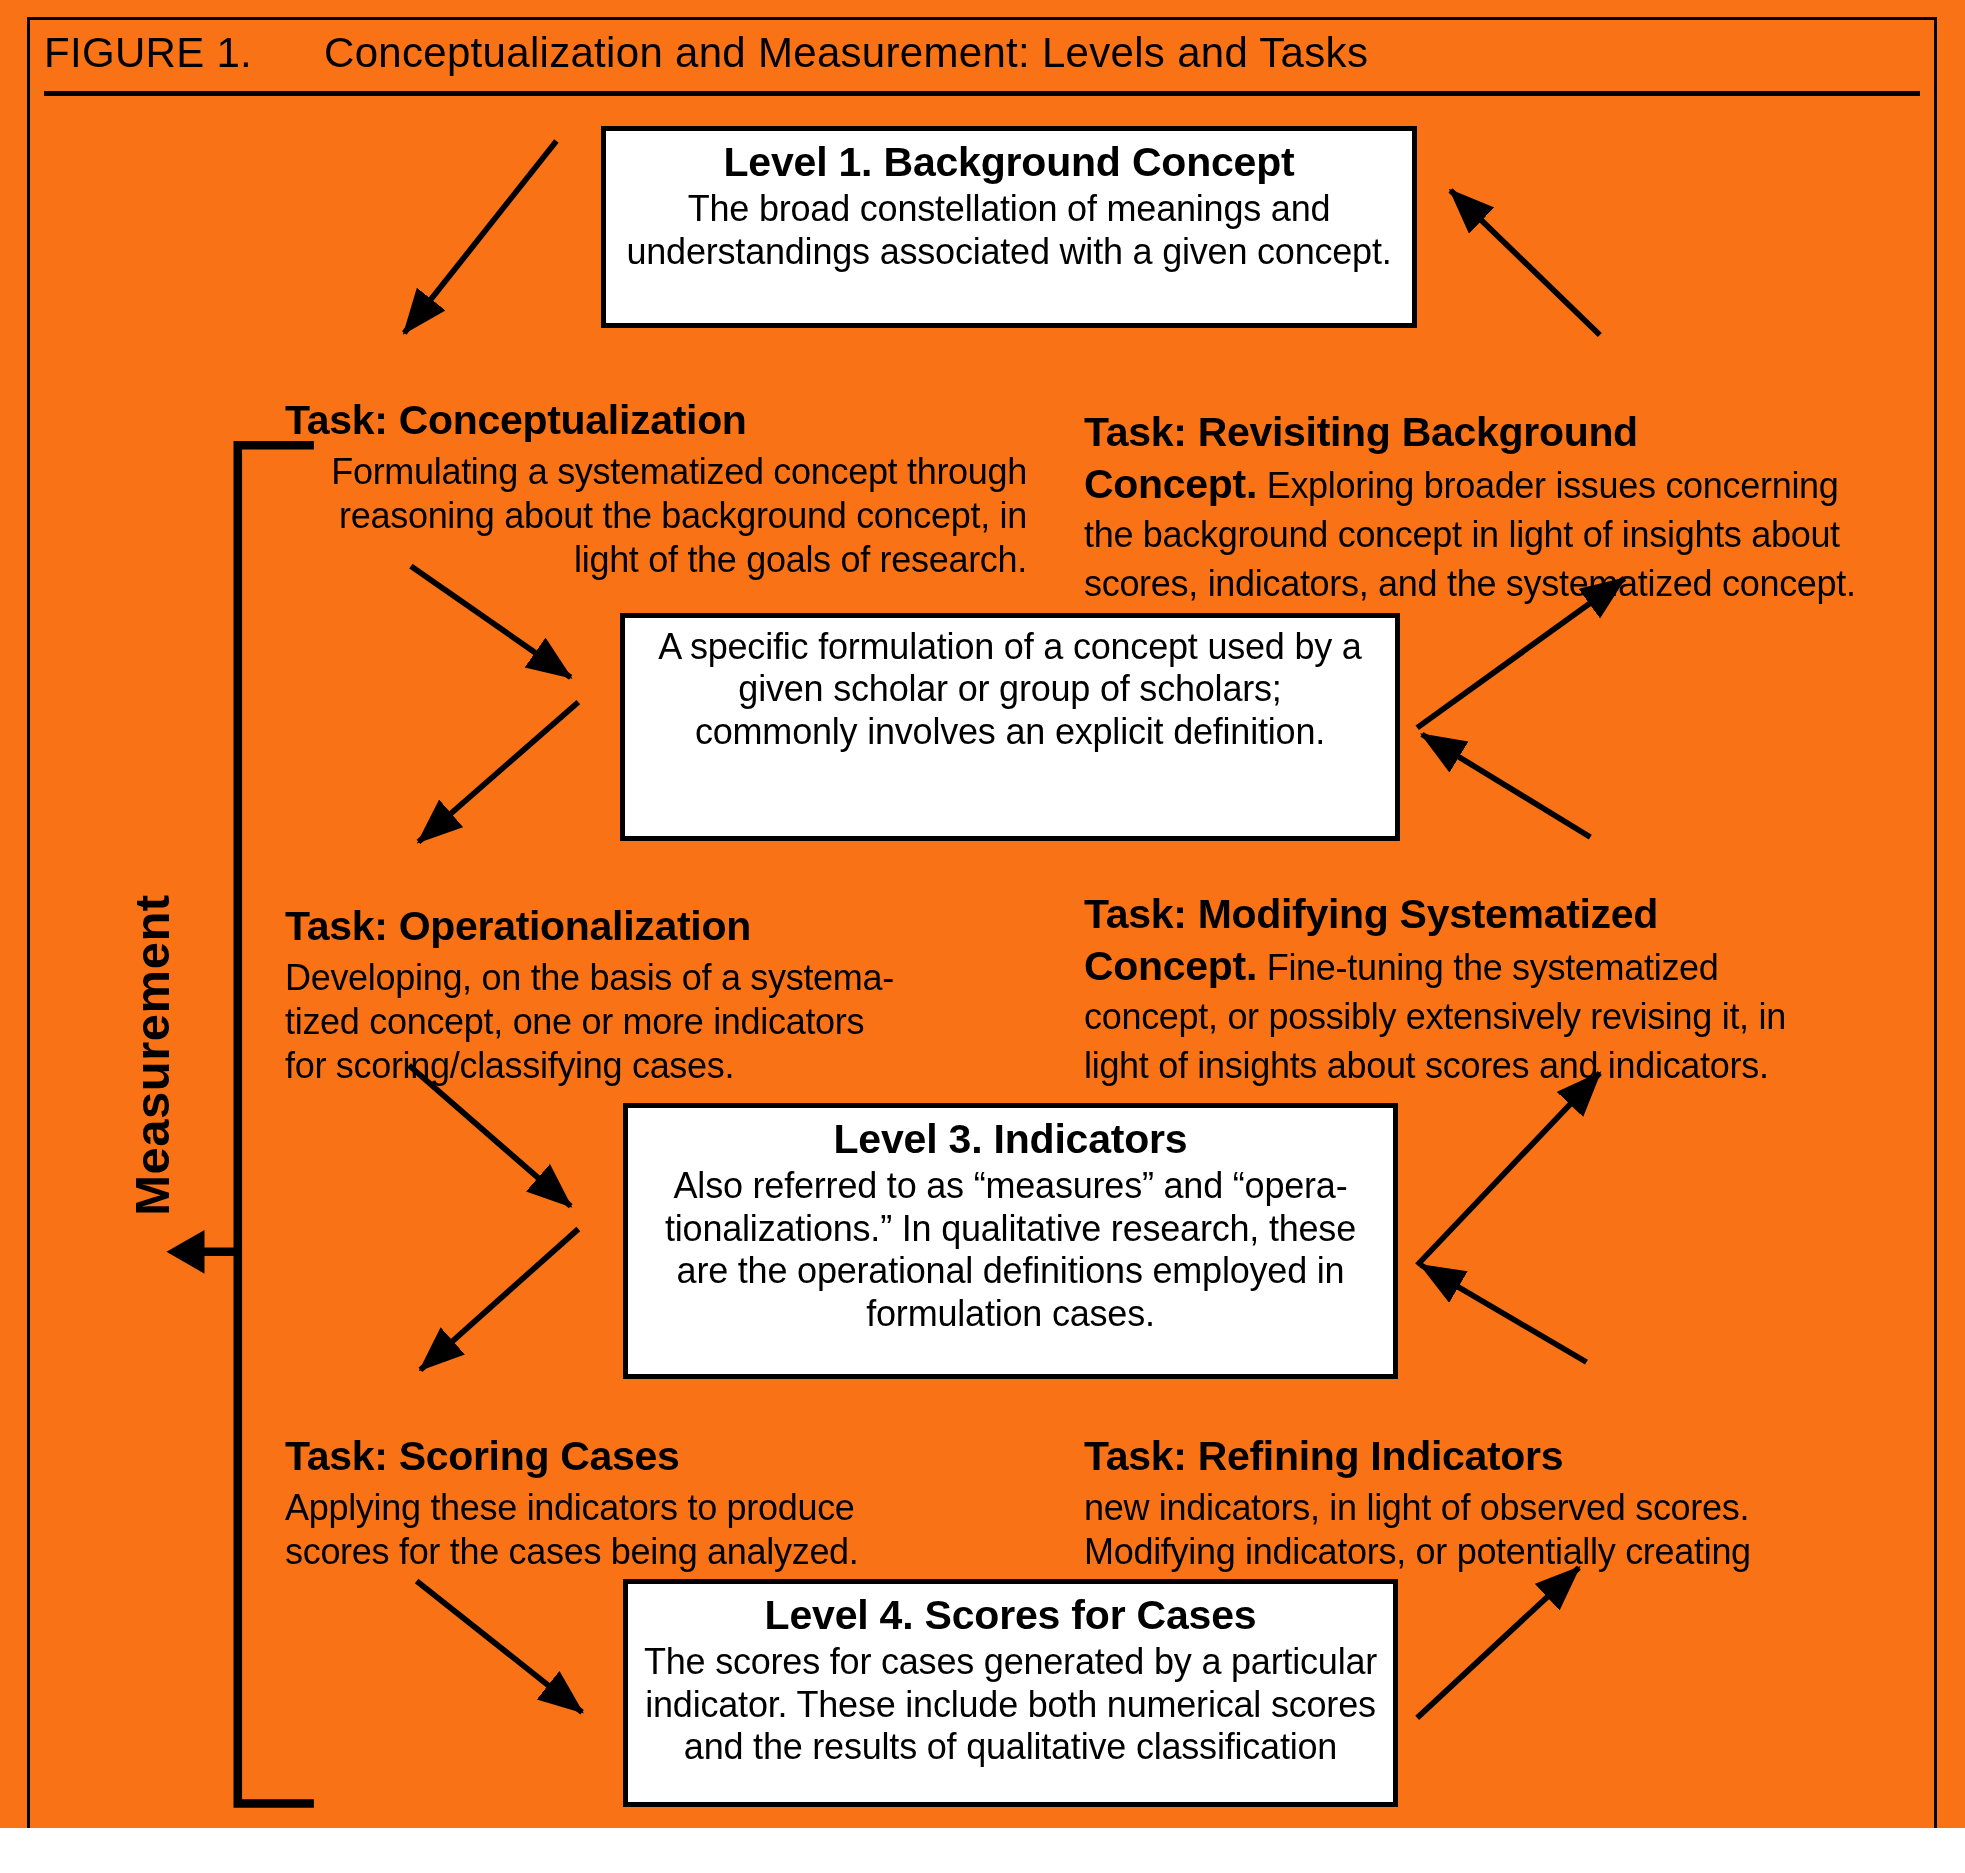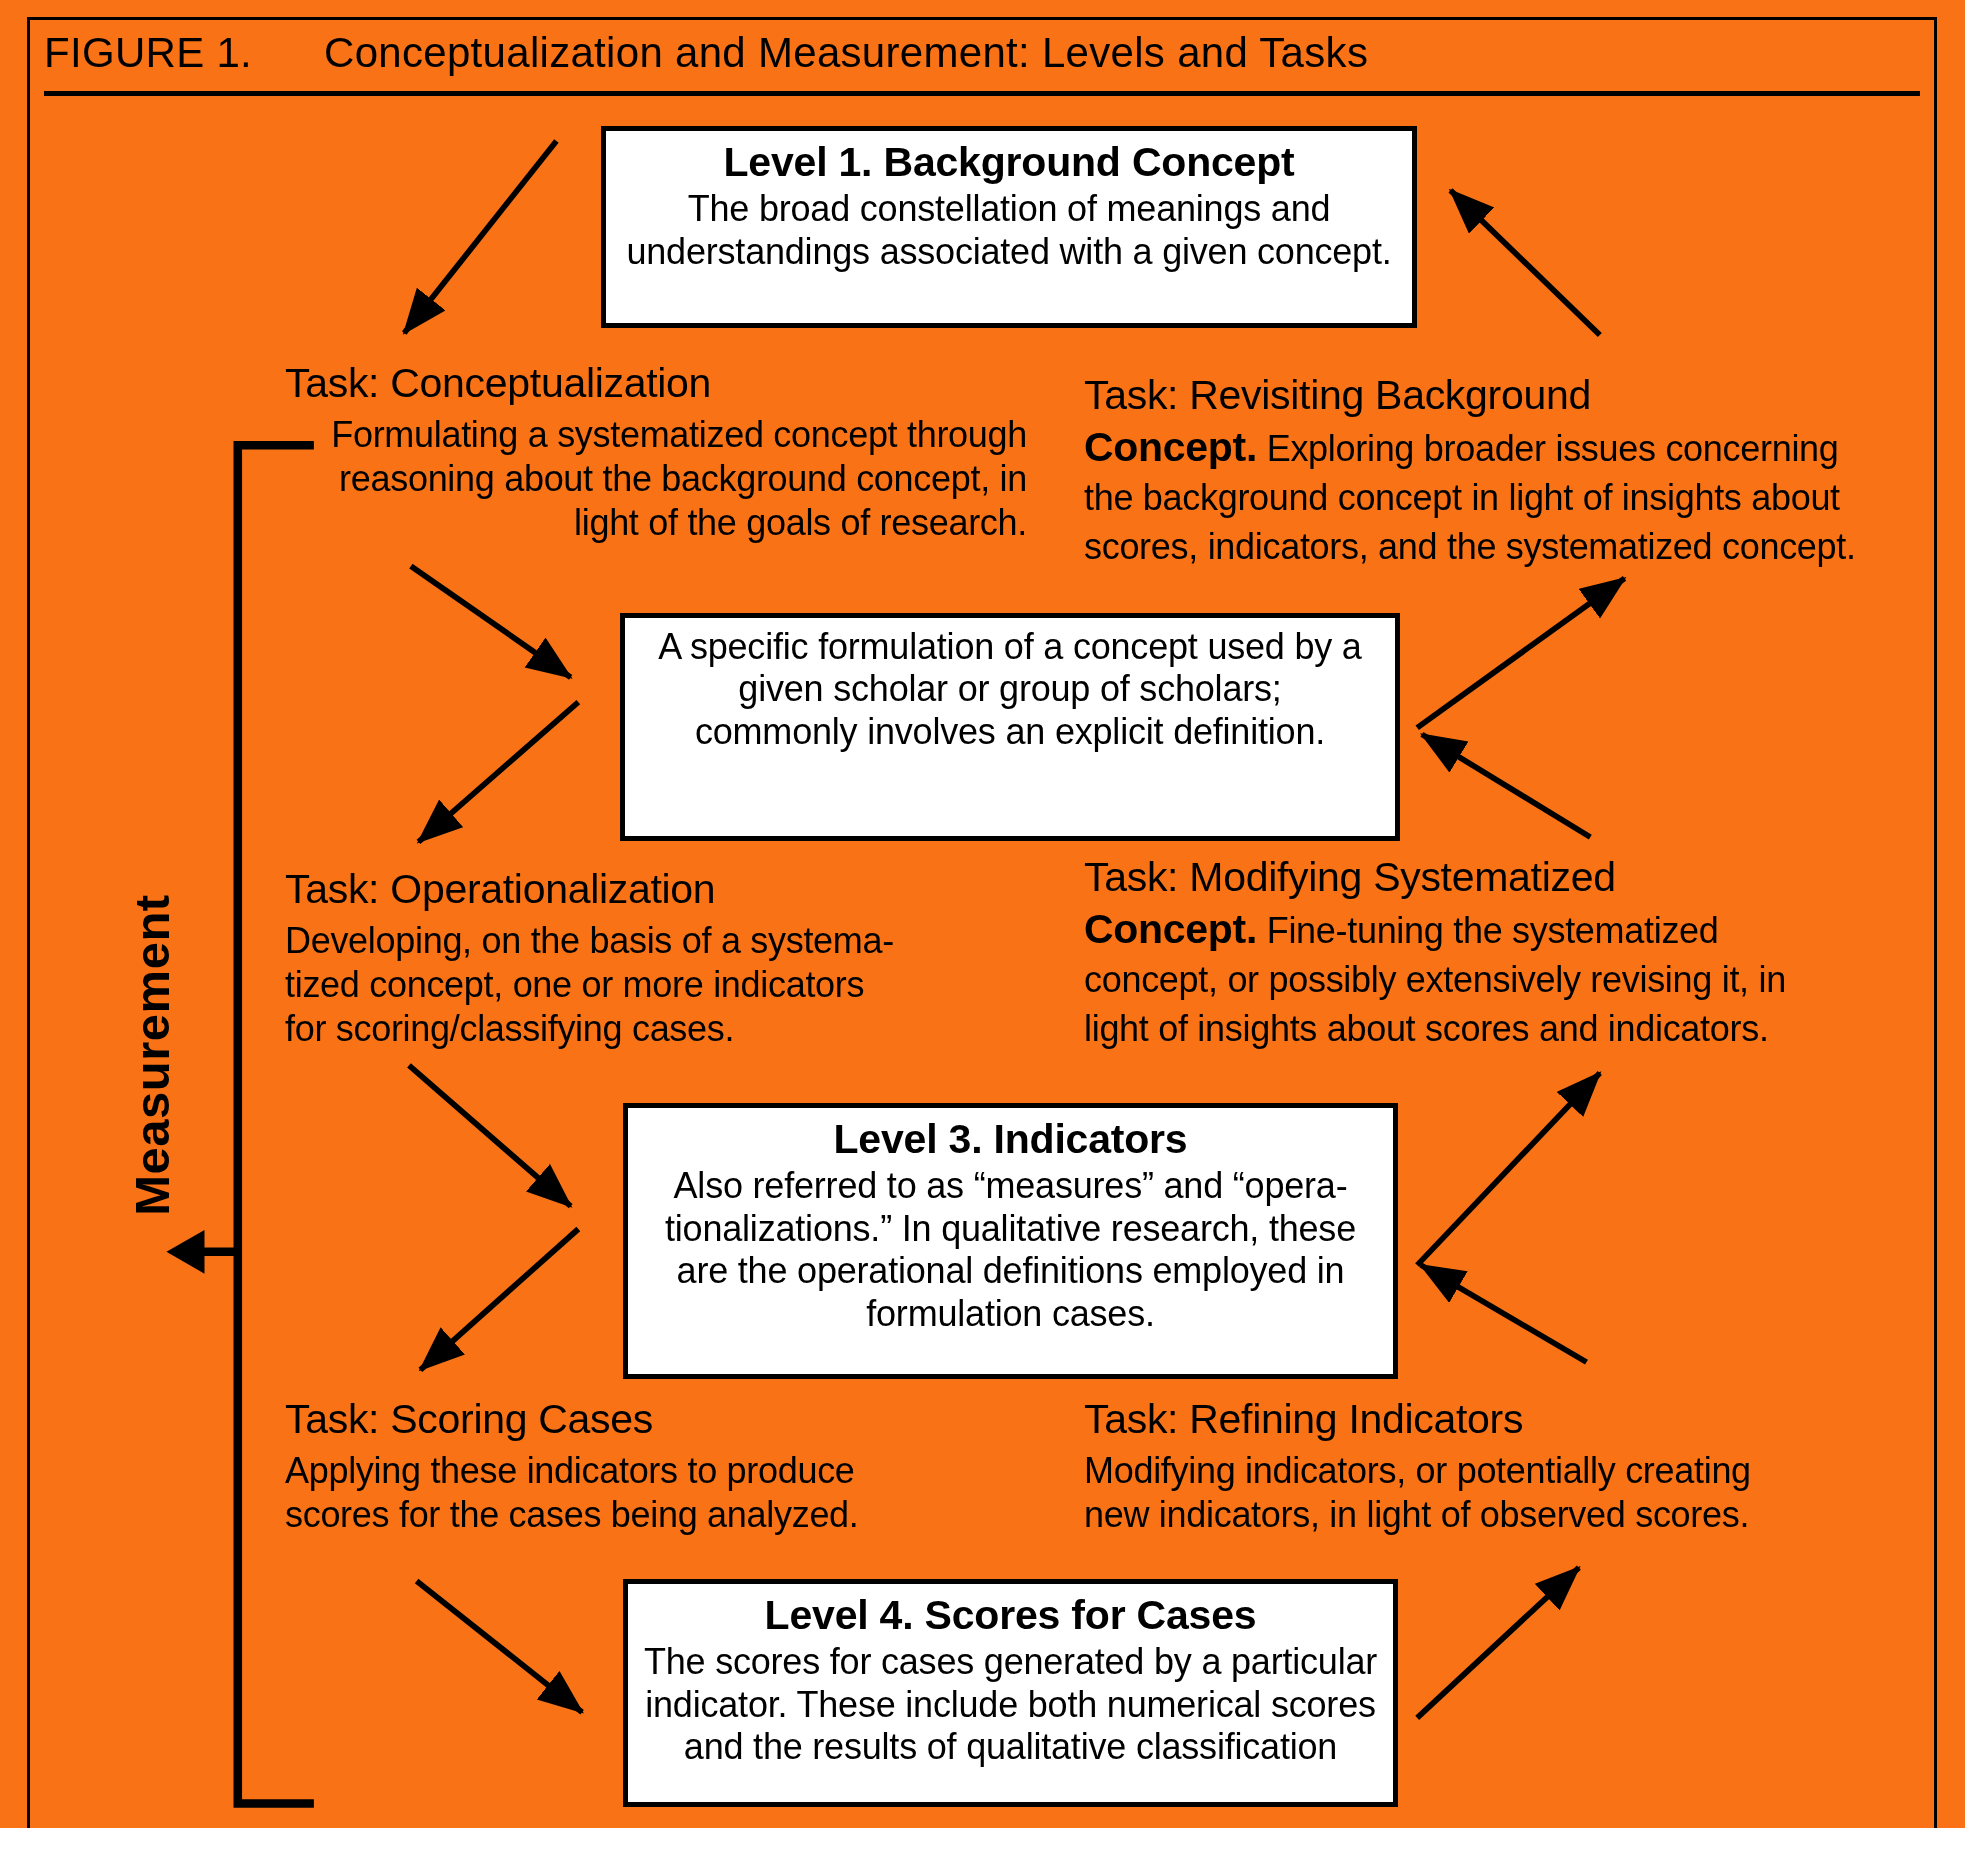--- a/index.html
+++ b/index.html
@@ -71,23 +71,24 @@
     letter-spacing: -0.2px;
   }
   .level-body div { white-space: nowrap; }
 
   
   .task-block {
     position: absolute;
   }
   .task-head {
     font-size: 41px;
-    font-weight: normal;
+    font-weight: bold;
     line-height: 1.16;
     letter-spacing: -0.3px;
+    margin-top: 37px;
   }
   .task-body {
     font-size: 36px;
     font-weight: 400;
     line-height: 1.22;
     letter-spacing: -0.3px;
   }
   .task-body div, .task-head div { white-space: nowrap; }
   .task-inline-head {
     font-size: 41px;
@@ -252,22 +253,22 @@
     <div class="task-head">Task: Scoring Cases</div>
     <div class="task-body" style="margin-top:5.7px;">
       <div>Applying these indicators to produce</div>
       <div>scores for the cases being analyzed.</div>
     </div>
   </div>
 
   <div class="task-block" style="left:1084px; top:1396px; width:846px;">
     <div class="task-head">Task: Refining Indicators</div>
     <div class="task-body" style="margin-top:5.7px;">
+      <div>new indicators, in light of observed scores.</div>
       <div>Modifying indicators, or potentially creating</div>
-      <div>new indicators, in light of observed scores.</div>
     </div>
   </div>
 
   <div class="level-box" style="left:623px; top:1579px; width:775px; height:228px;">
     <div class="level-title">Level 4. Scores for Cases</div>
     <div class="level-body">
       <div>The scores for cases generated by a particular</div>
       <div>indicator. These include both numerical scores</div>
       <div>and the results of qualitative classification</div>
     </div>

